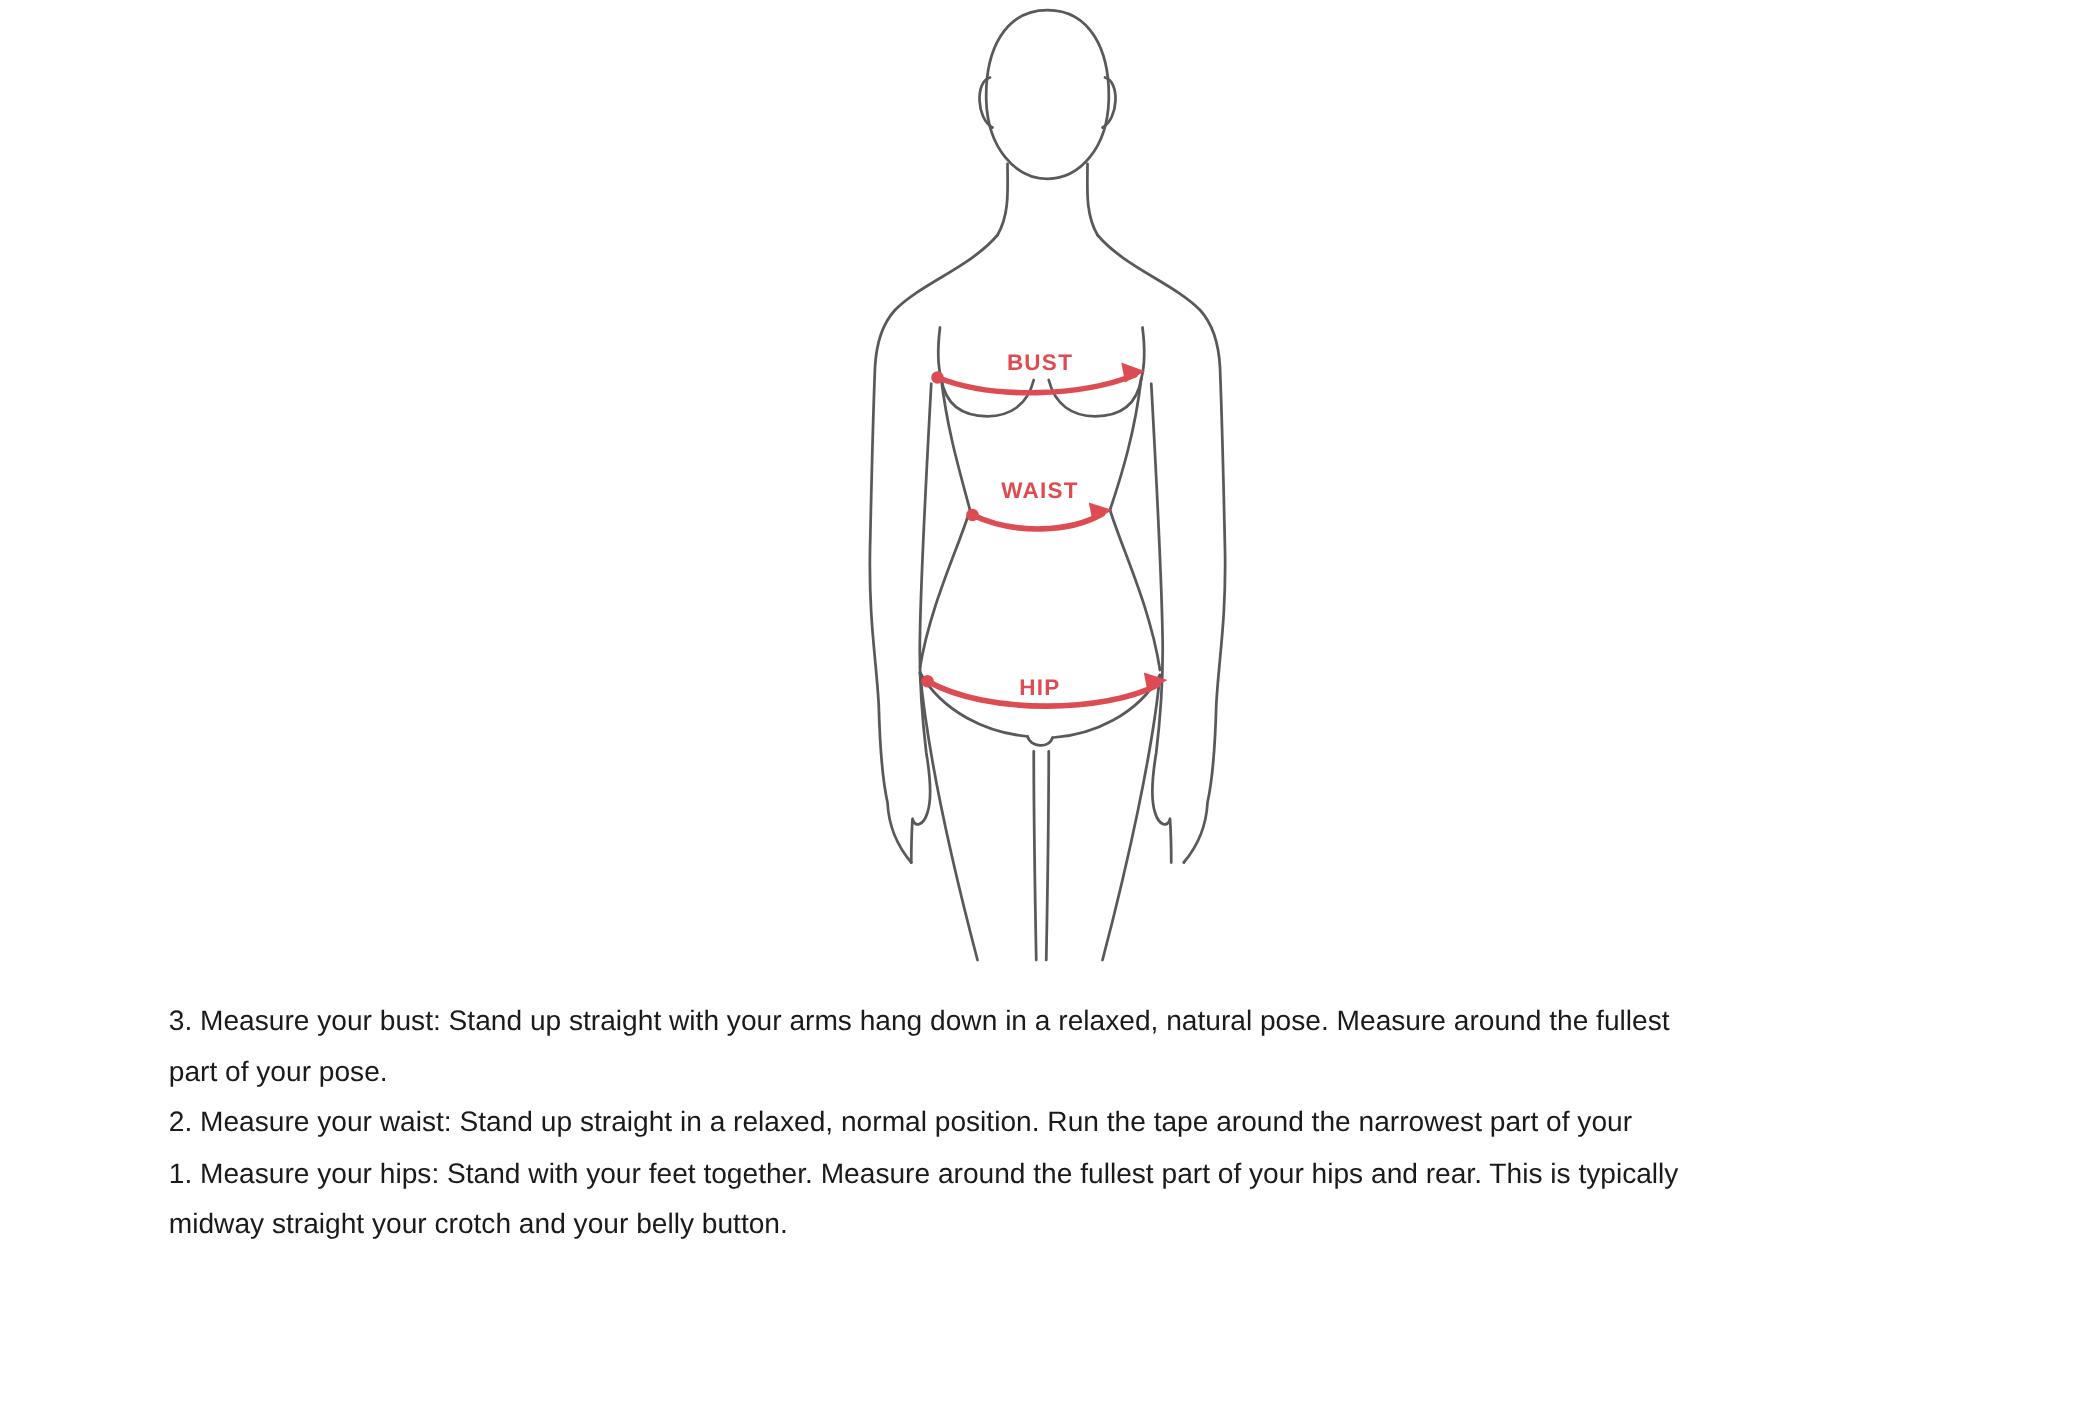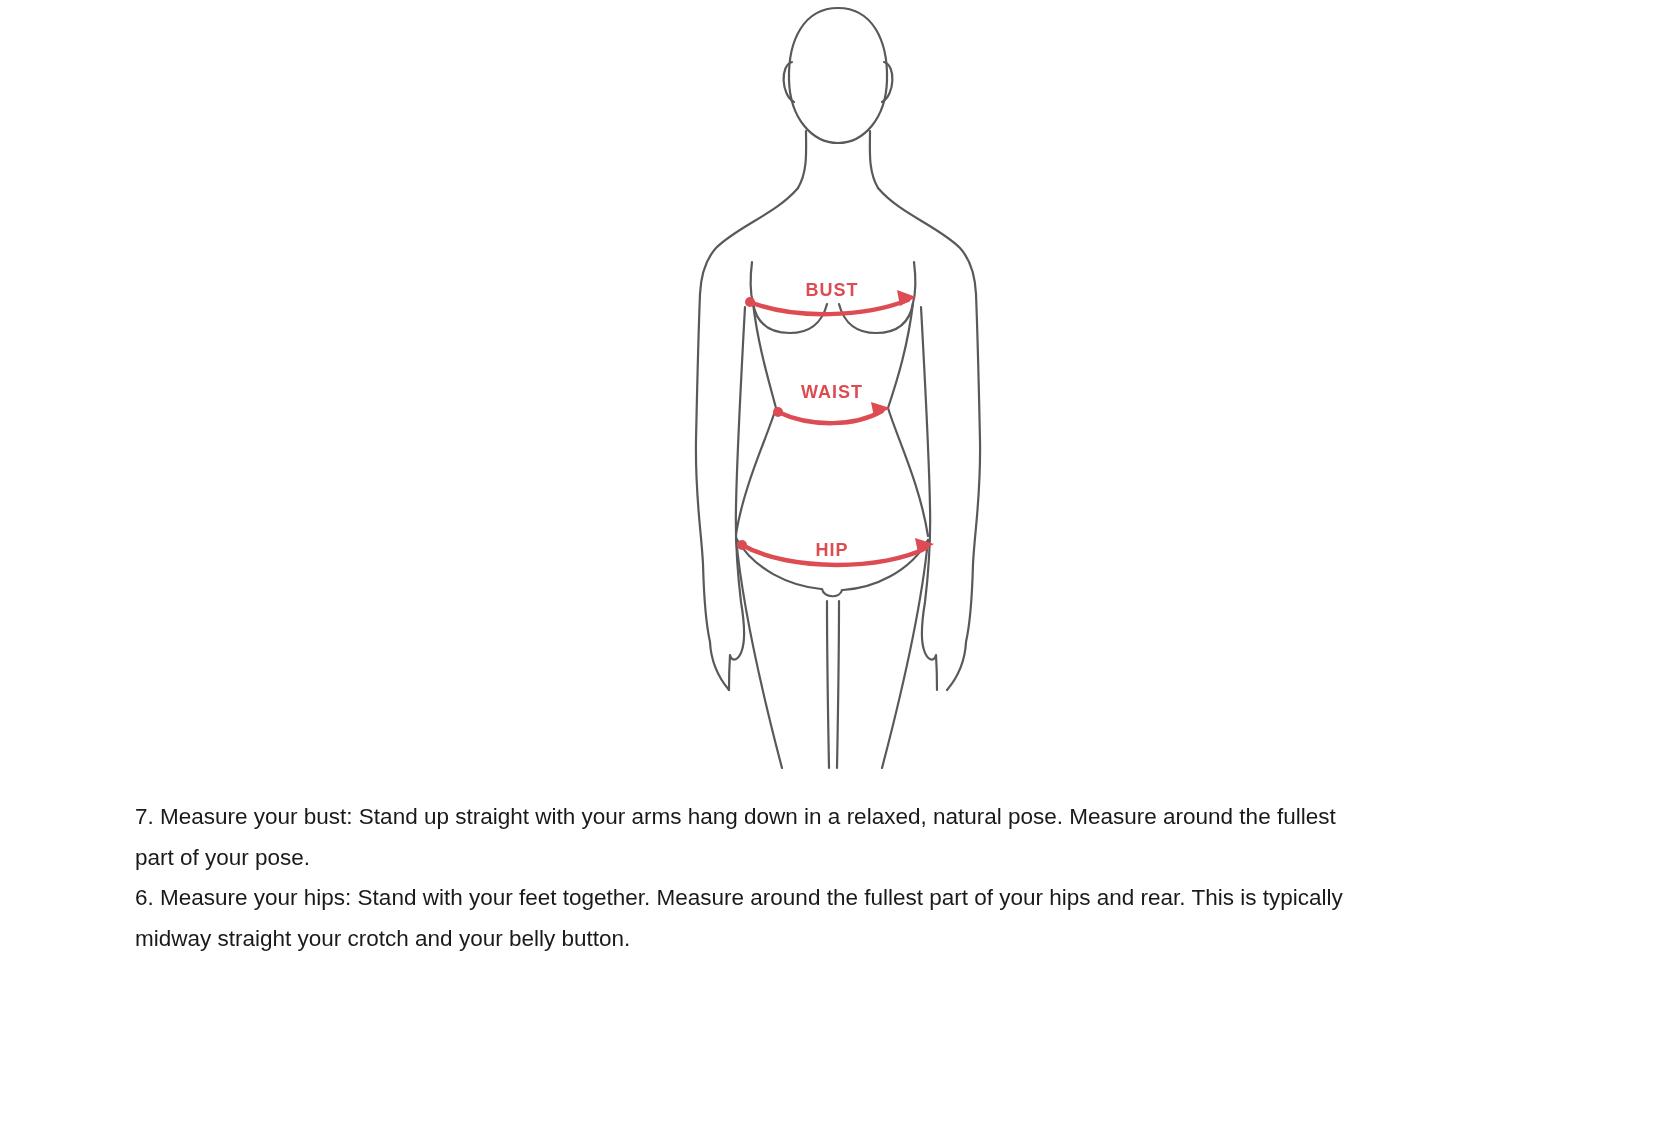--- a/index.html
+++ b/index.html
@@ -121,24 +121,25 @@
         <path class="measure-line" d="M 742,545 C 790,572 884,570 926,548"></path>
         <polygon class="measure-arrow" points="934,544 915,538 918,553"></polygon>
         <text class="fig-label" x="832" y="556">HIP</text>
       </g>
 
     </svg>
   </div>
 
   <div class="instructions">
     <p>
-      <span class="line">7. Measure your bust: Stand up straight with your arms hang down in a relaxed, natural pose. Measure around the fullest</span>
+      <span class="line">3. Measure your bust: Stand up straight with your arms hang down in a relaxed, natural pose. Measure around the fullest</span>
       <span class="line">part of your pose.</span>
     </p>
     <p>
+      <span class="line">2. Measure your waist: Stand up straight in a relaxed, normal position. Run the tape around the narrowest part of your</span>
     </p>
     <p>
-      <span class="line">6. Measure your hips: Stand with your feet together. Measure around the fullest part of your hips and rear. This is typically</span>
+      <span class="line">1. Measure your hips: Stand with your feet together. Measure around the fullest part of your hips and rear. This is typically</span>
       <span class="line">midway straight your crotch and your belly button.</span>
     </p>
   </div>
 
 </div>
 
 </body></html>

